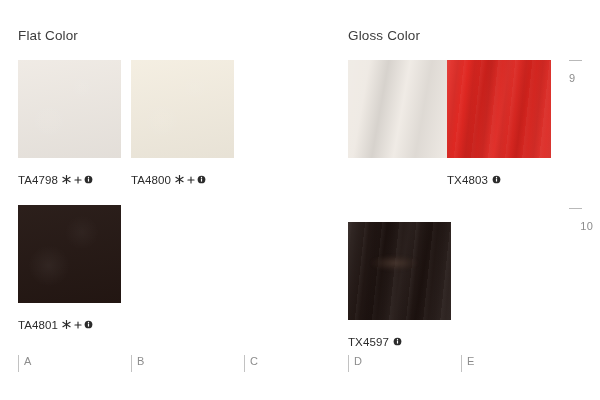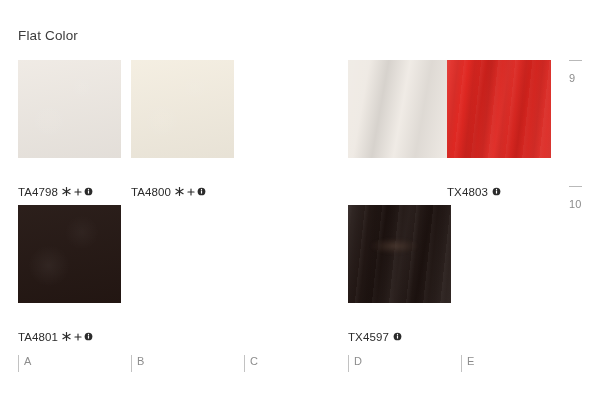--- a/index.html
+++ b/index.html
@@ -91,21 +91,21 @@
     position: absolute;
     inset: 0;
     background:
       radial-gradient(circle at 30% 62%, rgba(255,255,255,0.05) 0%, rgba(255,255,255,0) 22%),
       radial-gradient(circle at 62% 28%, rgba(255,255,255,0.035) 0%, rgba(255,255,255,0) 18%),
       linear-gradient(170deg, rgba(255,255,255,0.035) 0%, rgba(0,0,0,0.05) 100%);
   }
 
   
   .caption {
-    margin-top: 27px;
+    margin-top: 15px;
     display: flex;
     align-items: center;
     white-space: nowrap;
     height: 13px;
   }
   .code {
     font-size: 11.5px;
     color: #2b2b2b;
     letter-spacing: 0.1px;
     font-family: "Liberation Sans", sans-serif;
@@ -135,21 +135,21 @@
     height: 1px;
     background: #b9b9b9;
     margin-bottom: 11px;
   }
   .row-marker .num {
     font-size: 11px;
     color: #8c8c8c;
     letter-spacing: 0.2px;
   }
   #row-marker-9  { left: 569px; top: 60px; }
-  #row-marker-10 { left: 569px; top: 186px; }
+  #row-marker-10 { left: 569px; top: 208px; text-align: right; }
 
   
   .col-marker {
     position: absolute;
     top: 355px;
     display: flex;
     align-items: flex-start;
   }
   .col-marker .vtick {
     width: 1px;
@@ -269,20 +269,21 @@
           <svg width="9" height="9" viewBox="0 0 10 10">
             <circle cx="5" cy="5" r="4.3" fill="#2b2b2b"></circle>
             <rect x="4.35" y="3.9" width="1.3" height="3.4" fill="#ffffff"></rect>
             <rect x="4.35" y="2.1" width="1.3" height="1.3" fill="#ffffff"></rect>
           </svg>
         </span>
       </span>
     </div>
   </div>
 
+  <div class="section-title" id="gloss-title">Gloss Color</div>
 
   <div class="swatch-cell" style="left:348px; top:60px;">
     <div class="swatch" id="sw-tx4802" style="background-color: rgb(239, 234, 228);">
       <div class="tex gloss-sheen"></div>
     </div>
   </div>
 
   <div class="swatch-cell" style="left:447px; top:60px;">
     <div class="swatch wide" id="sw-tx4803" style="background-color: rgb(223, 36, 30);">
       <div class="tex gloss-streaks"></div>
@@ -295,21 +296,21 @@
           <svg width="9" height="9" viewBox="0 0 10 10">
             <circle cx="5" cy="5" r="4.3" fill="#2b2b2b"></circle>
             <rect x="4.35" y="3.9" width="1.3" height="3.4" fill="#ffffff"></rect>
             <rect x="4.35" y="2.1" width="1.3" height="1.3" fill="#ffffff"></rect>
           </svg>
         </span>
       </span>
     </div>
   </div>
 
-  <div class="swatch-cell" style="left:348px; top:205px;">
+  <div class="swatch-cell" style="left:348px; top:222px;">
     <div class="swatch" id="sw-tx4597" style="background-color: rgb(30, 19, 16);">
       <div class="tex gloss-streaks"></div>
       <div class="tex gloss-sheen"></div>
       <div class="smear"></div>
     </div>
     <div class="caption">
       <span class="code">TX4597</span>
       <span class="cap-icons">
         <span class="ic">
           <svg width="9" height="9" viewBox="0 0 10 10">

